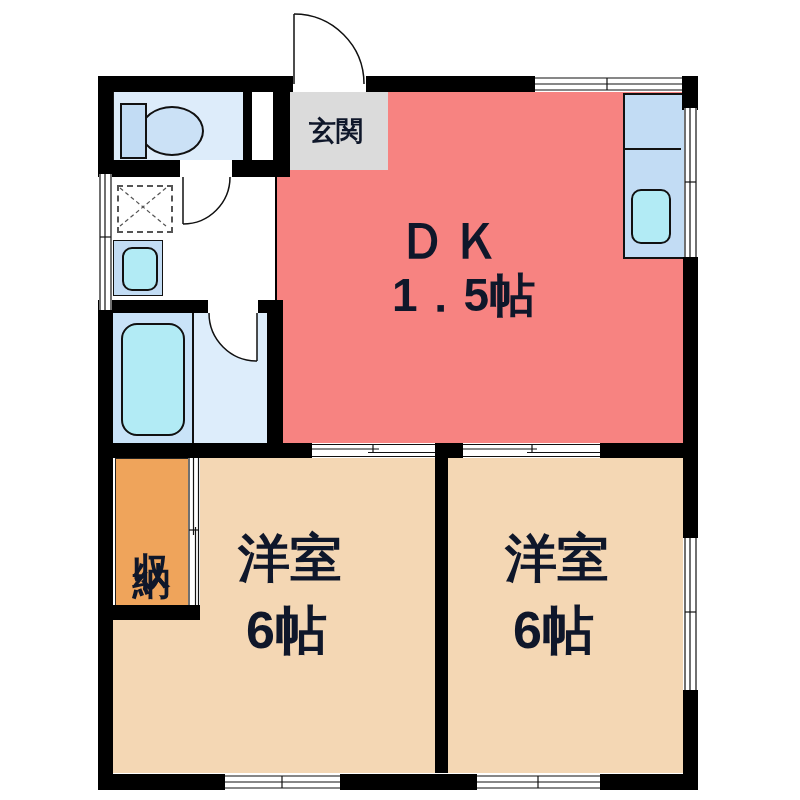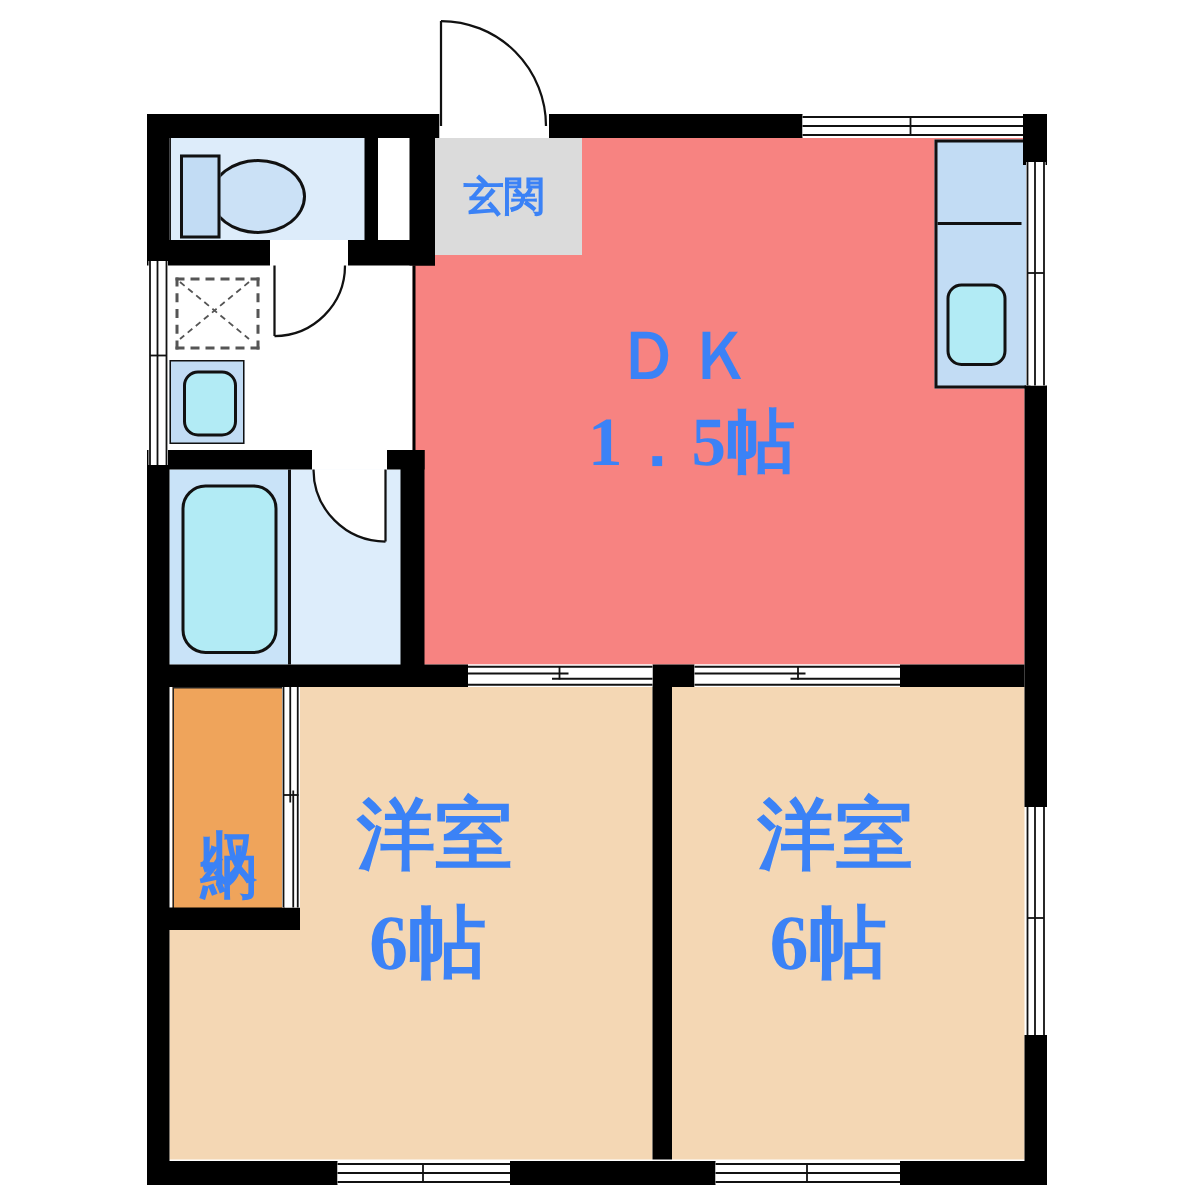--- a/index.html
+++ b/index.html
@@ -1,21 +1,21 @@
 <!DOCTYPE html>
 <html><head>
 <meta charset="utf-8">
 <style>
   html,body{margin:0;padding:0;background:#fff;}
   body{width:800px;height:800px;position:relative;overflow:hidden;
        font-family:"Liberation Sans","DejaVu Sans",sans-serif;}
   #plan{position:absolute;left:0;top:0;width:800px;height:800px;background:#fff;}
   .abs{position:absolute;}
   .w{position:absolute;background:#000;}
-  .room-label{position:absolute;font-weight:700;color:#3b82f6;white-space:nowrap;line-height:1;font-family:Liberation Serif, serif;}
+  .room-label{position:absolute;font-weight:700;color:#0f172a;white-space:nowrap;line-height:1;}
   .fill{position:absolute;}
   .dk-bg{background:#F78381;}
   .tan-bg{background:#F4D7B4;}
   .storage-bg{background:#EFA45B;border:1px solid #222;}
   .entrance-bg{background:#DBDBDB;}
   .toilet-floor-bg{background:#DDECFA;border:1px solid #1a1a1a;}
   .bath-left-bg{background:#C9E3F8;}
   .bath-right-bg{background:#DDEDFB;border-left:2px solid #111;}
   .fixture-blue{background:#C2DCF4;border:2px solid #111;}
   .water-cyan{background:#B2EBF5;border:2px solid #111;}
@@ -160,21 +160,21 @@
       <rect x="188" y="458" width="12" height="147" fill="#fff" stroke="none"></rect>
       <line x1="189" y1="458" x2="189" y2="605"></line>
         <line x1="198.5" y1="458" x2="198.5" y2="605"></line>
       <line x1="193.5" y1="458" x2="193.5" y2="535"></line>
         <line x1="195.5" y1="527" x2="195.5" y2="605"></line>
       <line x1="189" y1="530" x2="199" y2="530"></line>
     </g>
   </svg>
 
   <div class="room-label" style="left:284px;top:92px;width:104px;height:78px;display:flex;align-items:center;justify-content:center;font-size:27px;">玄関</div>
-  <div class="room-label" style="left:398px;top:216px;font-size:44px;letter-spacing:4px;margin-left:13px;">ＤＫ</div>
+  <div class="room-label" style="left:398px;top:216px;font-size:50px;letter-spacing:4px;">ＤＫ</div>
   <div class="room-label" style="left:392px;top:272px;font-size:46px;">1．5帖</div>
   <div class="room-label" style="left:238px;top:532px;font-size:52px;">洋室</div>
   <div class="room-label" style="left:246px;top:604px;font-size:52px;">6帖</div>
   <div class="room-label" style="left:505px;top:532px;font-size:52px;">洋室</div>
   <div class="room-label" style="left:513px;top:604px;font-size:52px;">6帖</div>
   <div class="room-label" style="left:115px;top:458px;width:73px;height:147px;display:flex;align-items:center;justify-content:center;font-size:38px;writing-mode:vertical-rl;letter-spacing:10px;">収納</div>
 
 </div>
 
 </body></html>

